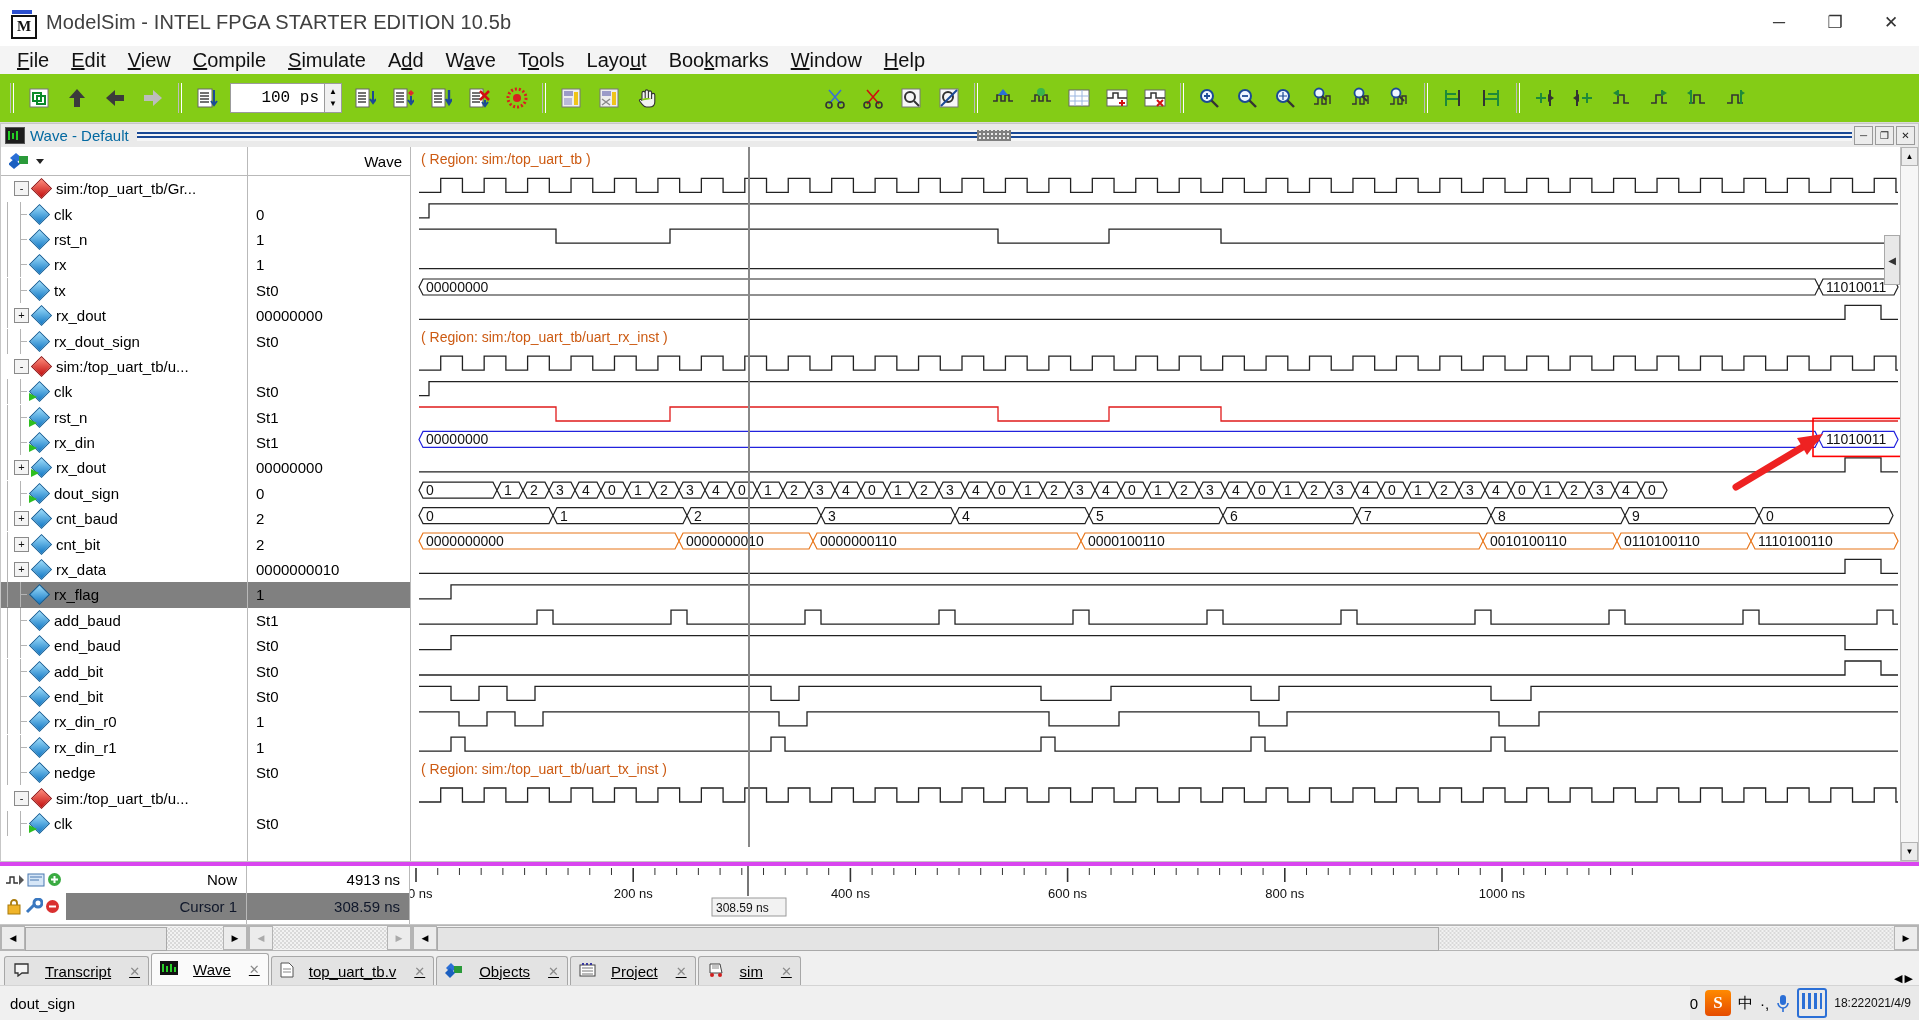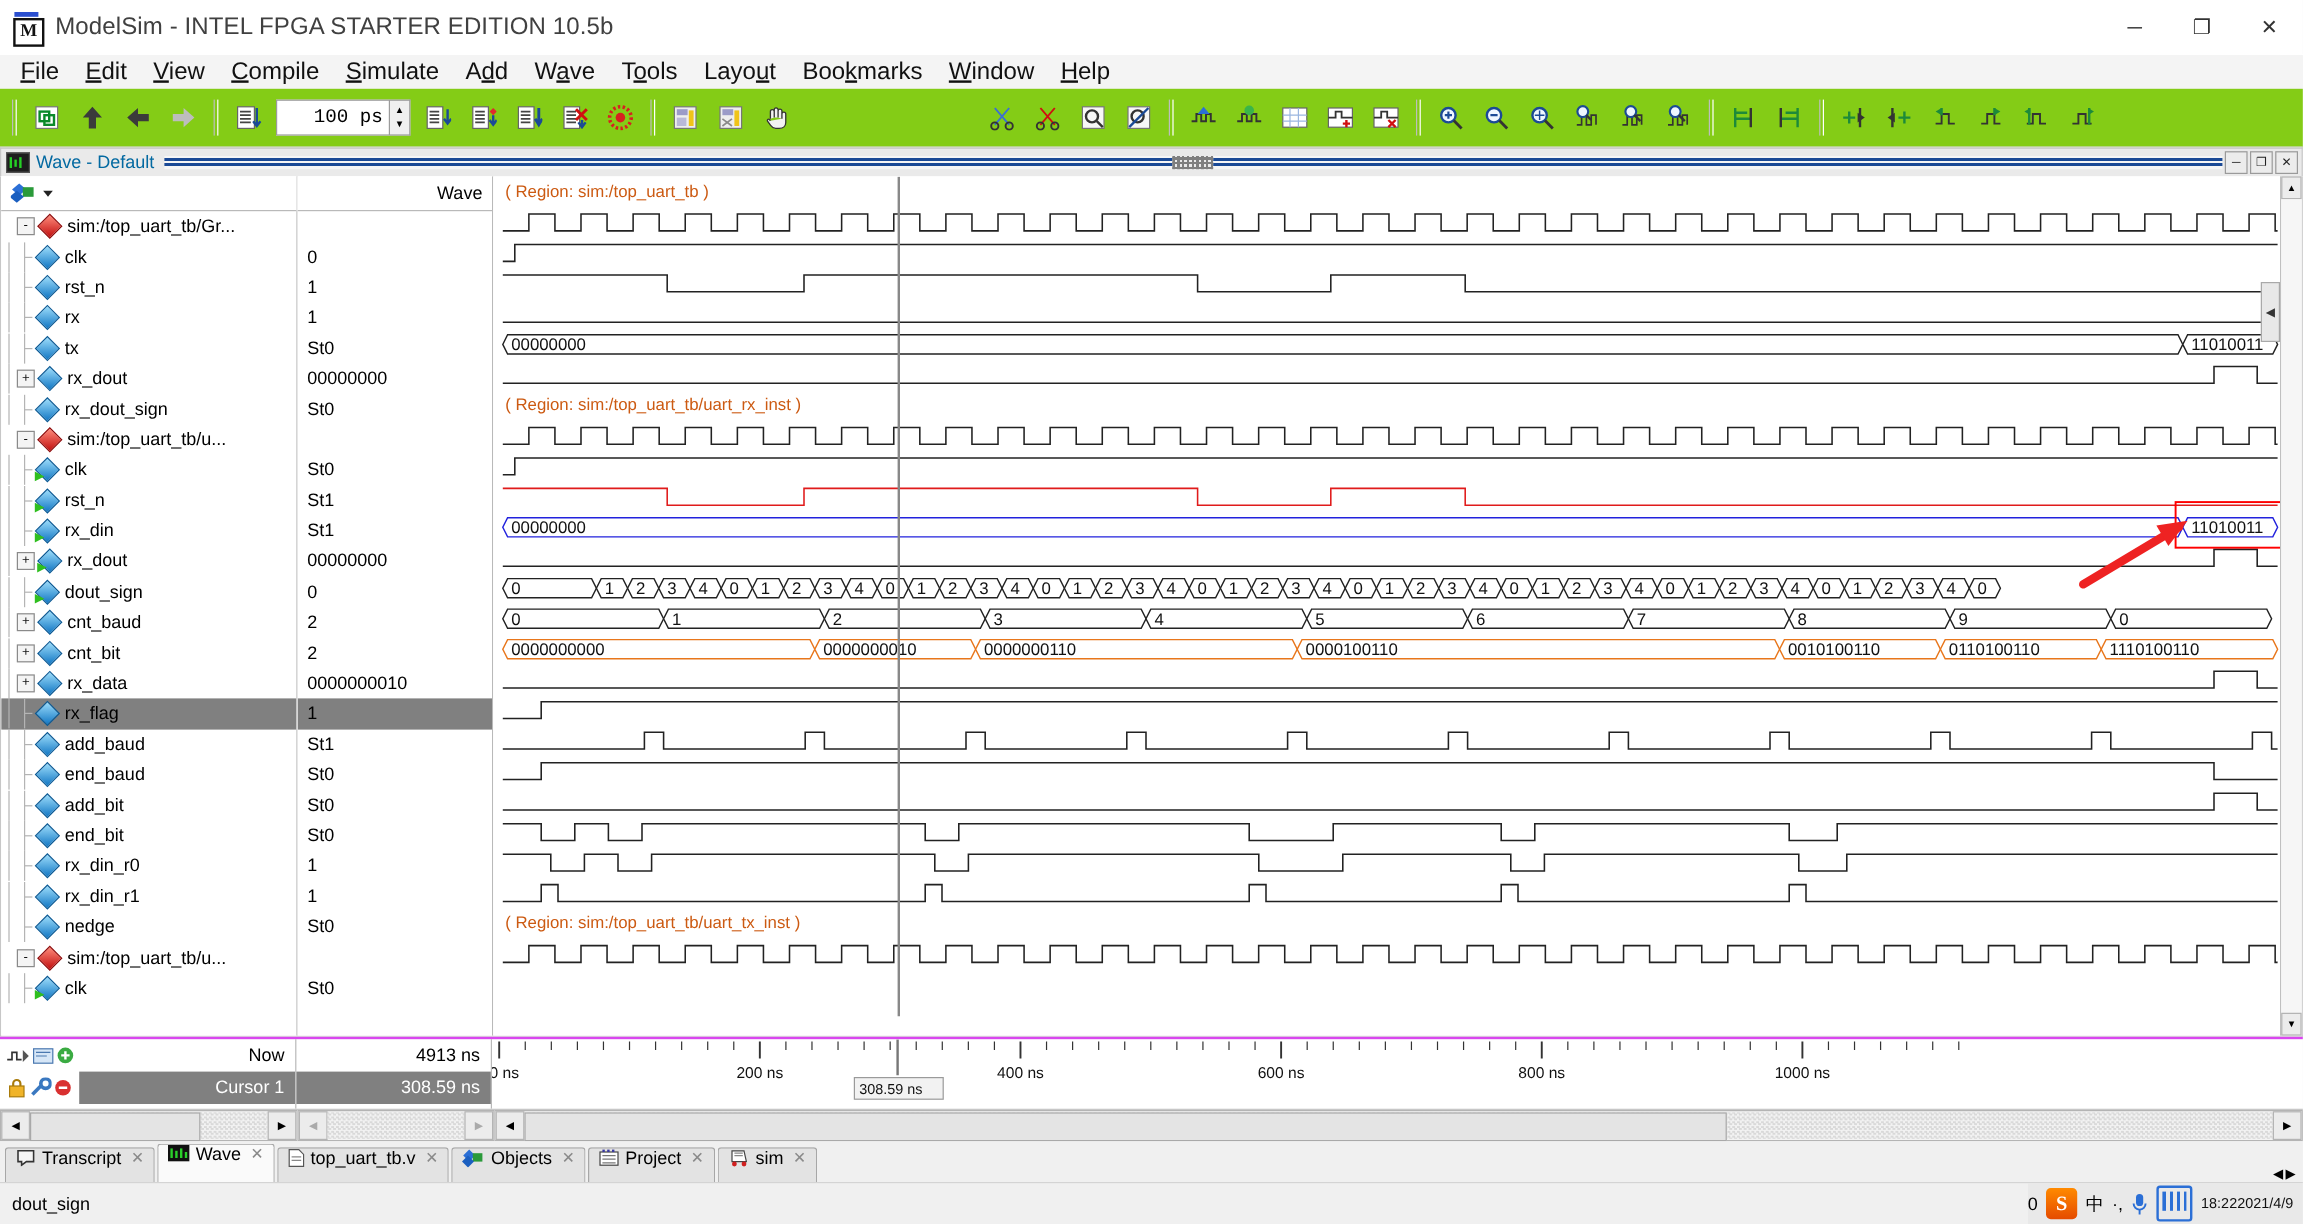--- a/index.html
+++ b/index.html
@@ -87,41 +87,41 @@
   .wavepane{flex:1 1 auto;position:relative;min-width:0;background:#fff;display:flex;flex-direction:column;}
   .wave-scroll{flex:1 1 auto;position:relative;overflow:hidden;}
   .wave-svg{position:absolute;left:0;top:0;}
   .vsb{width:17px;flex:0 0 auto;background:#f0f0f0;border-left:1px solid #c0c0c0;display:flex;flex-direction:column;}
   .vsb .arw{height:17px;border:1px solid #b4b4b4;background:#ececec;display:flex;align-items:center;justify-content:center;font-size:8px;}
   .vsb .trk{flex:1 1 auto;background:#f6f6f6;}
   .flyout{position:absolute;right:0;top:88px;width:14px;height:48px;background:#e8e8e8;border:1px solid #a9a9a9;
       display:flex;align-items:center;justify-content:center;font-size:10px;color:#333;z-index:5;}
 
   
-  .cursorbar{height:58px;flex:0 0 auto;display:flex;border-top:2px solid #d946ef;background:#fff;}
+  .cursorbar{height:58px;flex:0 0 auto;display:flex;border-top:4px solid #d946ef;background:#fff;}
   .cb-icons{width:66px;flex:0 0 auto;display:flex;flex-direction:column;}
   .cb-ico{height:27px;display:flex;align-items:center;padding-left:5px;gap:2px;}
   .cb-names{width:180px;flex:0 0 auto;display:flex;flex-direction:column;text-align:right;}
   .cb-vals{width:162px;flex:0 0 auto;display:flex;flex-direction:column;text-align:right;border-left:1px solid #b9b9b9;border-right:1px solid #b9b9b9;}
   .cb-cell{height:27px;line-height:27px;font-size:15px;padding-right:9px;white-space:nowrap;}
-  .cb-cell.hl{background:#808080;color:#ffffff;text-align:right;}
+  .cb-cell.hl{background:#808080;color:#0f172a;text-align:right;}
   .cb-axis{flex:1 1 auto;position:relative;overflow:hidden;}
 
   
   .hscrolls{height:26px;flex:0 0 auto;display:flex;background:#f0f0f0;border-top:1px solid #c7c7c7;}
   .hs{display:flex;align-items:center;height:24px;border:1px solid #b4b4b4;background:#f3f3f3;margin:0;}
   .hs .btn{width:22px;height:22px;display:flex;align-items:center;justify-content:center;font-size:9px;background:#ececec;border:1px solid #b4b4b4;}
   .hs .track{flex:1 1 auto;height:22px;background:
       repeating-conic-gradient(#d9d9d9 0% 25%, #f2f2f2 0% 50%) 50%/4px 4px;}
   .hs .thumb{height:22px;background:#e4e4e4;border:1px solid #a9a9a9;}
 
   
   .tabbar{height:34px;flex:0 0 auto;display:flex;align-items:flex-end;background:#f0f0f0;padding-left:4px;}
-  .tab{height:28px;display:flex;gap:5px;padding:0 8px;border:1px solid #a7a7a7;
-       border-bottom:none;background:#e3e3e3;margin-right:2px;border-radius:3px 3px 0 0;font-size:15px;}
+  .tab{height:28px;display:flex;align-items:center;gap:15px;padding:0 8px;border:1px solid #a7a7a7;
+       border-bottom:none;background:#e3e3e3;margin-right:2px;border-radius:3px 3px 0 0;font-size:15px;text-decoration:underline;}
   .tab.active{background:#fafafa;height:31px;}
   .tab .x{color:#8a8a8a;font-size:13px;margin-left:3px;}
   .tabgroup-arrows{margin-left:auto;display:flex;align-items:center;gap:2px;padding-right:6px;}
 
   
   .statusbar{height:34px;flex:0 0 auto;display:flex;align-items:stretch;background:#f0f0f0;border-top:1px solid #d4d4d4;}
   .sb-cell{display:flex;align-items:center;padding:0 10px;font-size:15px;border-right:1px solid #cfcfcf;}
   .sb-grow{flex:1 1 auto;border-right:none;}
   .tray{margin-left:auto;display:flex;align-items:center;gap:7px;padding-right:8px;background:#e9e9e9;}
   .tray .cell{display:flex;align-items:center;justify-content:center;height:26px;}

